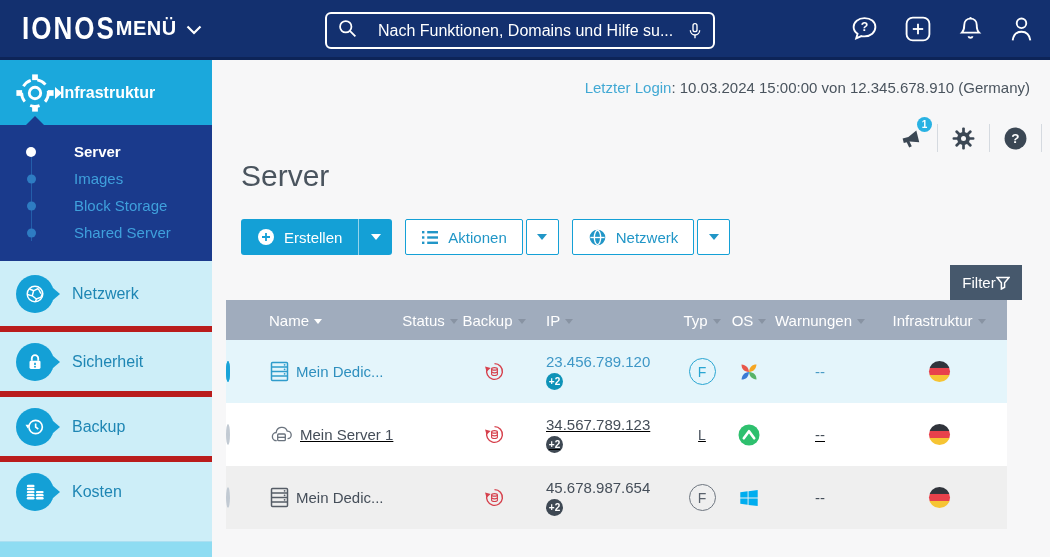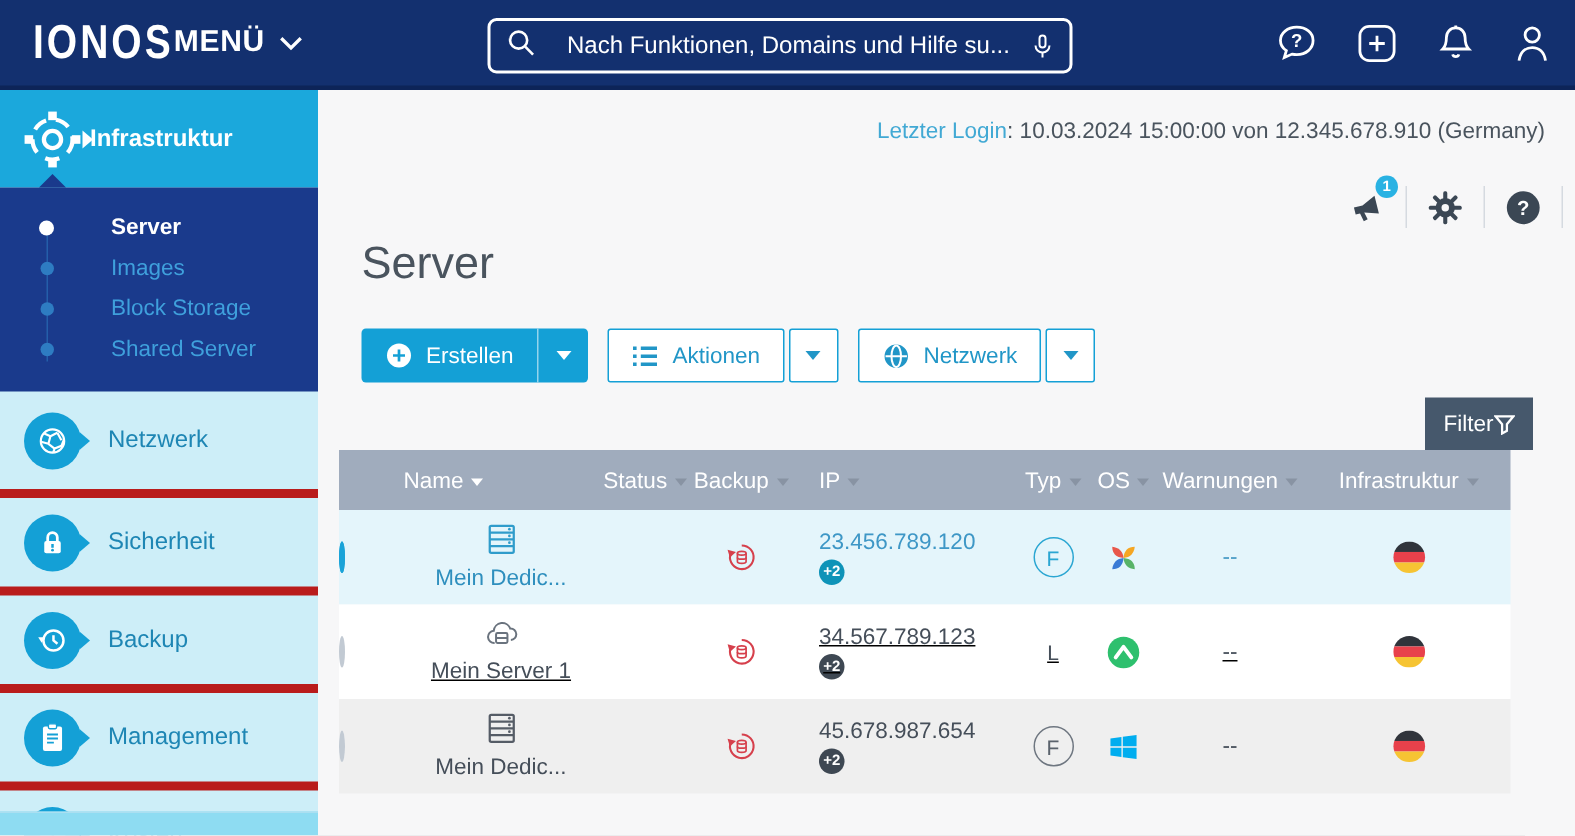--- a/index.html
+++ b/index.html
@@ -113,21 +113,21 @@
   .row { height:63px; cursor:pointer; }
   .row.sel { background:#E4F5FB; }
   .row.w   { background:#FFFFFF;text-decoration:underline; }
   .row.alt { background:#EFEFEF; }
 
   .radio { width:20px; height:20px; border-radius:50%; border:2px solid #C2CAD3;
            background:#fff; margin:0 auto; cursor:pointer; }
   .radio.on { border-color:#1AA3D8; background:#1283B4;
               box-shadow:inset 0 0 0 3.5px #fff, inset 0 0 0 20px #1AA3D8;
               background:#1AA3D8; }
-  .namecell { display:flex; align-items:center; gap:7px; padding-left:4px; font-size:15px;flex-direction:column; }
+  .namecell { display:flex; align-items:center; gap:7px; padding-left:4px; font-size:15px; }
   .row.sel .namecell { color:#2E8FBE; }
   .row.w .namecell, .row.alt .namecell { color:#454E59; }
   .sdot { width:13px; height:13px; border-radius:50%; background:#3DBB58; margin:0 auto; }
   .bck { display:flex; justify-content:center; }
   .ipcell { padding-left:20px; display:flex; flex-direction:column; gap:3px; font-size:15px; }
   .row.sel .ipcell { color:#3E97C6; }
   .row.w .ipcell, .row.alt .ipcell { color:#454E59; }
   .ipbadge { width:17px; height:17px; border-radius:50%; color:#fff; font-size:10px;
              font-weight:700; display:flex; align-items:center; justify-content:center; }
   .ipbadge.teal { background:#0E93B8; }
@@ -271,32 +271,20 @@
         <svg width="22" height="22" viewBox="0 0 24 24" fill="none" stroke="#fff" stroke-width="1.8">
             <circle cx="12.7" cy="12" r="7.3"></circle>
             <path d="M12.7 8.2V12l2.9 2.3"></path>
             <polygon points="1.6,9.6 6.6,9.6 4.1,13.6" fill="#fff" stroke="none"></polygon>
           </svg>
       </span>
       <span class="lbl">Backup</span>
     </div>
     <div class="light-item">
       <span class="disc">
-        <svg width="20" height="22" viewBox="0 0 22 24">
-            <rect x="4" y="3.5" width="14" height="18" rx="1.5" fill="#fff"></rect>
-            <rect x="8" y="1.6" width="6" height="3.6" rx="1" fill="#fff" stroke="#14A0D6" stroke-width="1"></rect>
-            <line x1="7" y1="9.4" x2="15" y2="9.4" stroke="#14A0D6" stroke-width="1.4"></line>
-            <line x1="7" y1="12.4" x2="15" y2="12.4" stroke="#14A0D6" stroke-width="1.4"></line>
-            <line x1="7" y1="15.4" x2="12" y2="15.4" stroke="#14A0D6" stroke-width="1.4"></line>
-          </svg>
-      </span>
-      <span class="lbl">Management</span>
-    </div>
-    <div class="light-item">
-      <span class="disc">
         <svg width="22" height="20" viewBox="0 0 24 22" fill="#fff">
             <rect x="3" y="3" width="8.5" height="2.6" rx="1.3"></rect>
             <rect x="3" y="6.4" width="8.5" height="2.6" rx="1.3"></rect>
             <rect x="3" y="9.8" width="8.5" height="2.6" rx="1.3"></rect>
             <rect x="3" y="13.2" width="8.5" height="2.6" rx="1.3"></rect>
             <rect x="3" y="16.6" width="8.5" height="2.6" rx="1.3"></rect>
             <rect x="13" y="9.8" width="8.5" height="2.6" rx="1.3"></rect>
             <rect x="13" y="13.2" width="8.5" height="2.6" rx="1.3"></rect>
             <rect x="13" y="16.6" width="8.5" height="2.6" rx="1.3"></rect>
           </svg>

